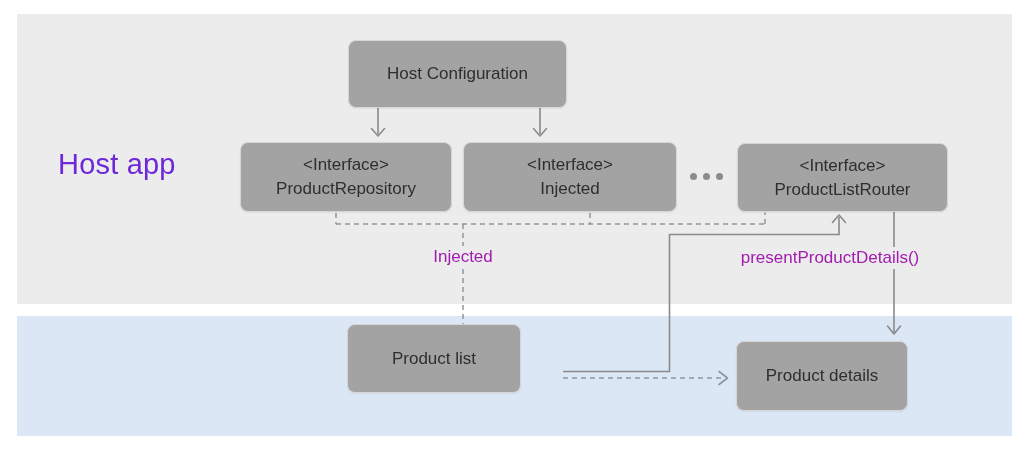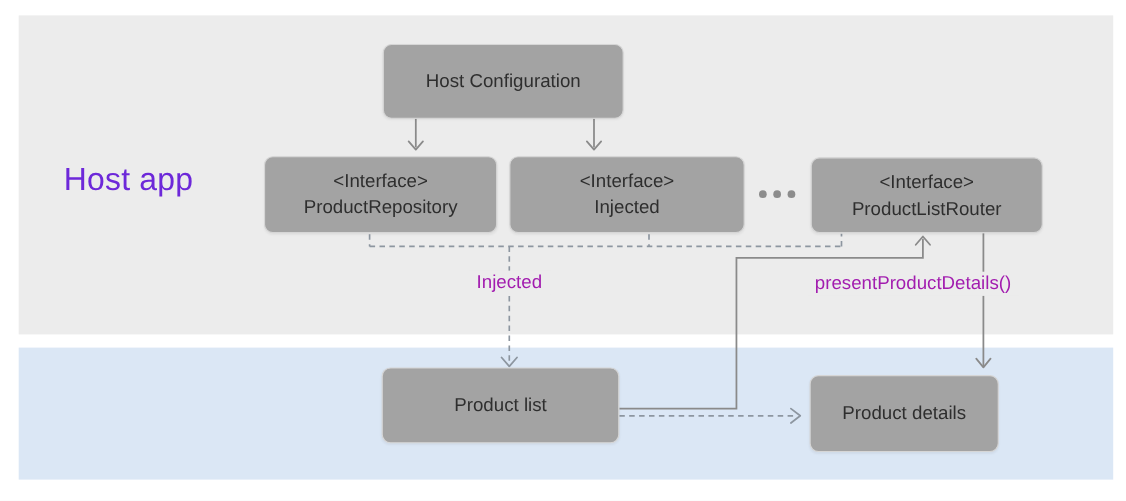--- a/index.html
+++ b/index.html
@@ -44,21 +44,21 @@
     font-size: 17px;
     line-height: 24px;
     color: #2e2e2e;
     text-align: center;
     box-sizing: border-box;
   }
   .n-hostconfig      { left: 348px; top: 40px;  width: 219px; height: 68px; }
   .n-repo            { left: 240px; top: 142px; width: 212px; height: 70px; }
   .n-analytics       { left: 463px; top: 142px; width: 214px; height: 70px; }
   .n-router          { left: 737px; top: 143px; width: 211px; height: 69px; }
-  .n-productlist     { left: 347px; top: 334px; width: 216px; height: 69px; align-items: center; }
+  .n-productlist     { left: 347px; top: 324px; width: 174px; height: 69px; align-items: center; }
   .n-productdetails  { left: 736px; top: 341px; width: 172px; height: 70px; }
 
   .edge-label {
     position: absolute;
     z-index: 3;
     transform: translate(-50%, -50%);
     background: #ececec;
     padding: 1px 7px;
     font-size: 17px;
     color: #a21caf;

